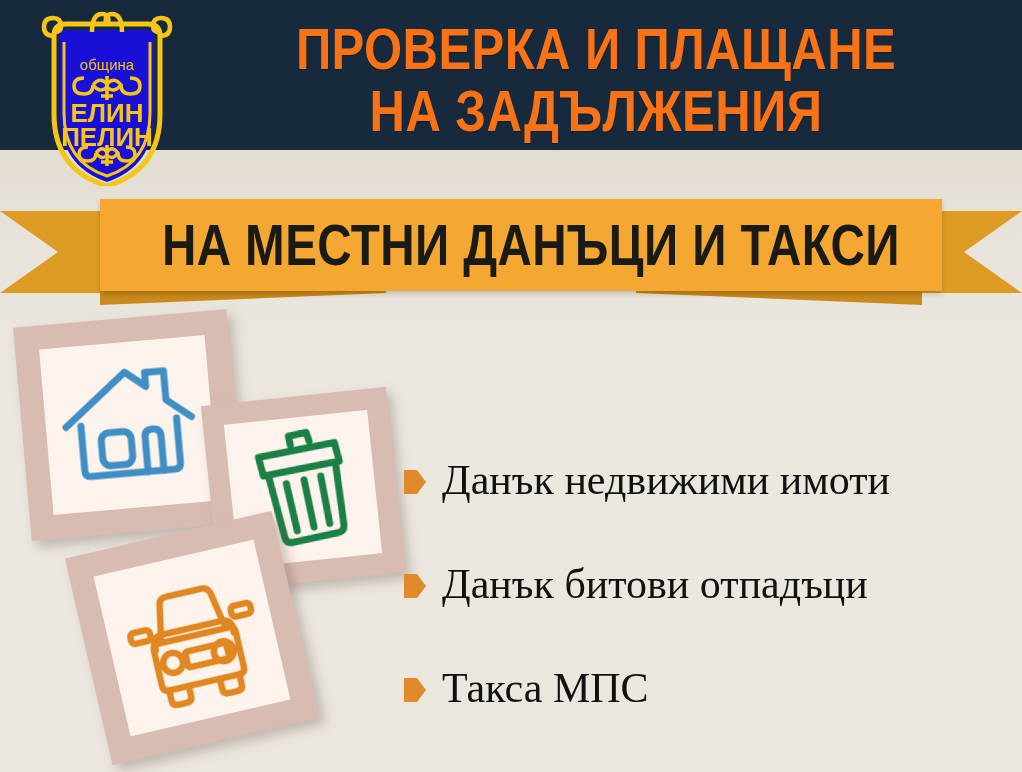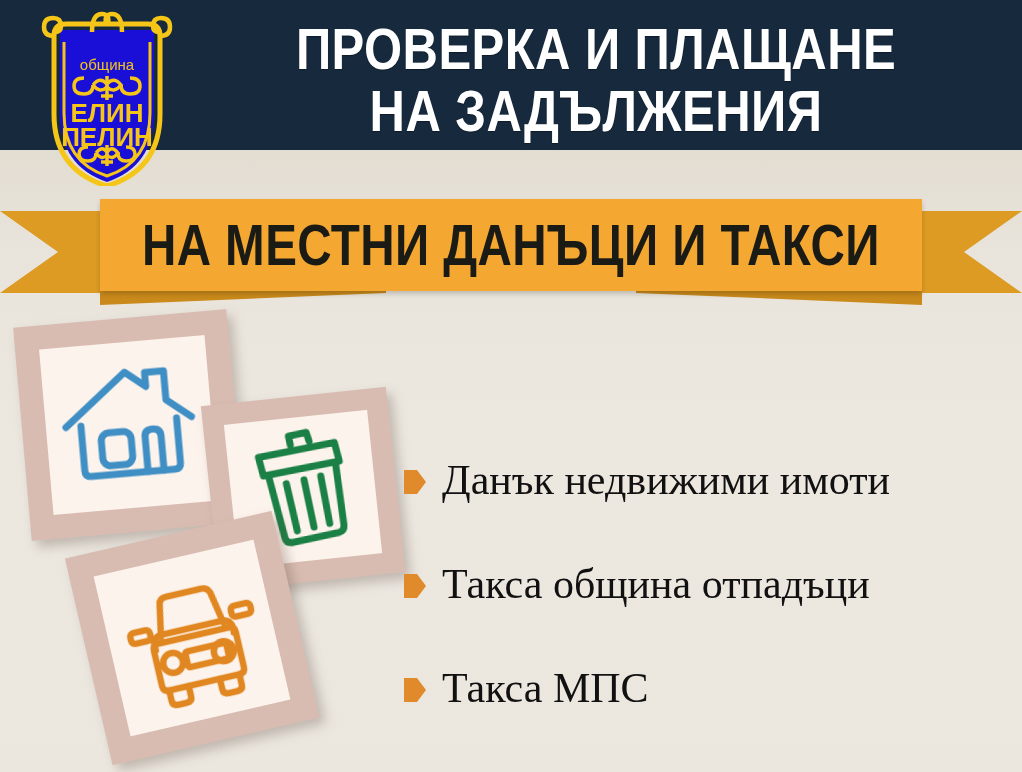--- a/index.html
+++ b/index.html
@@ -21,21 +21,21 @@
     position:absolute;left:0;top:0;width:1022px;height:150px;
     background:#17293d;
   }
   .crest{
     position:absolute;left:40px;top:6px;width:134px;height:180px;
   }
   .crest svg{display:block;}
   .title-block{
     position:absolute;left:186px;top:18px;width:820px;
     text-align:center;
-    color:#ffffff;
+    color:#f97316;
   }
   .title-line{
     font-family:"Liberation Sans",sans-serif;
     font-weight:bold;
     font-size:57px;
     line-height:62px;
     letter-spacing:0.5px;
     transform:scaleX(0.86);
     transform-origin:center top;
     white-space:nowrap;
@@ -61,21 +61,21 @@
   }
   .ribbon-fold{
     position:absolute;top:84px;height:22px;background:#c98a1b;
   }
   .ribbon-fold.left{left:100px;width:286px;clip-path:polygon(0 0,286px 0,286px 10px,0 22px);}
   .ribbon-fold.right{right:100px;width:286px;clip-path:polygon(0 0,286px 0,286px 22px,0 10px);}
   .ribbon-main{
     position:absolute;left:100px;top:0;width:822px;height:92px;
     background:#f5a831;
     box-shadow:0 3px 5px rgba(0,0,0,.18);
-    display:flex;align-items:center;justify-content:center;
+    display:flex;align-items:center;justify-content:center;padding-left:20px;
   }
   .ribbon-text{
     font-family:"Liberation Sans",sans-serif;
     font-weight:bold;
     font-size:58px;
     line-height:58px;
     color:#1b1b16;
     transform:scaleX(0.82);
     white-space:nowrap;
     letter-spacing:0.5px;
@@ -343,21 +343,21 @@
       <svg class="bullet" viewBox="0 0 22 26">
         <path d="M0 1 L13 1 L22 13 L13 25 L0 25 Z" fill="#e08a2b"></path>
       </svg>
       <span class="item-label">Данък недвижими имоти</span>
     </div>
 
     <div class="list-item">
       <svg class="bullet" viewBox="0 0 22 26">
         <path d="M0 1 L13 1 L22 13 L13 25 L0 25 Z" fill="#e08a2b"></path>
       </svg>
-      <span class="item-label">Такса община отпадъци</span>
+      <span class="item-label">Данък битови отпадъци</span>
     </div>
 
     <div class="list-item">
       <svg class="bullet" viewBox="0 0 22 26">
         <path d="M0 1 L13 1 L22 13 L13 25 L0 25 Z" fill="#e08a2b"></path>
       </svg>
       <span class="item-label">Такса МПС</span>
     </div>
 
   </div>

